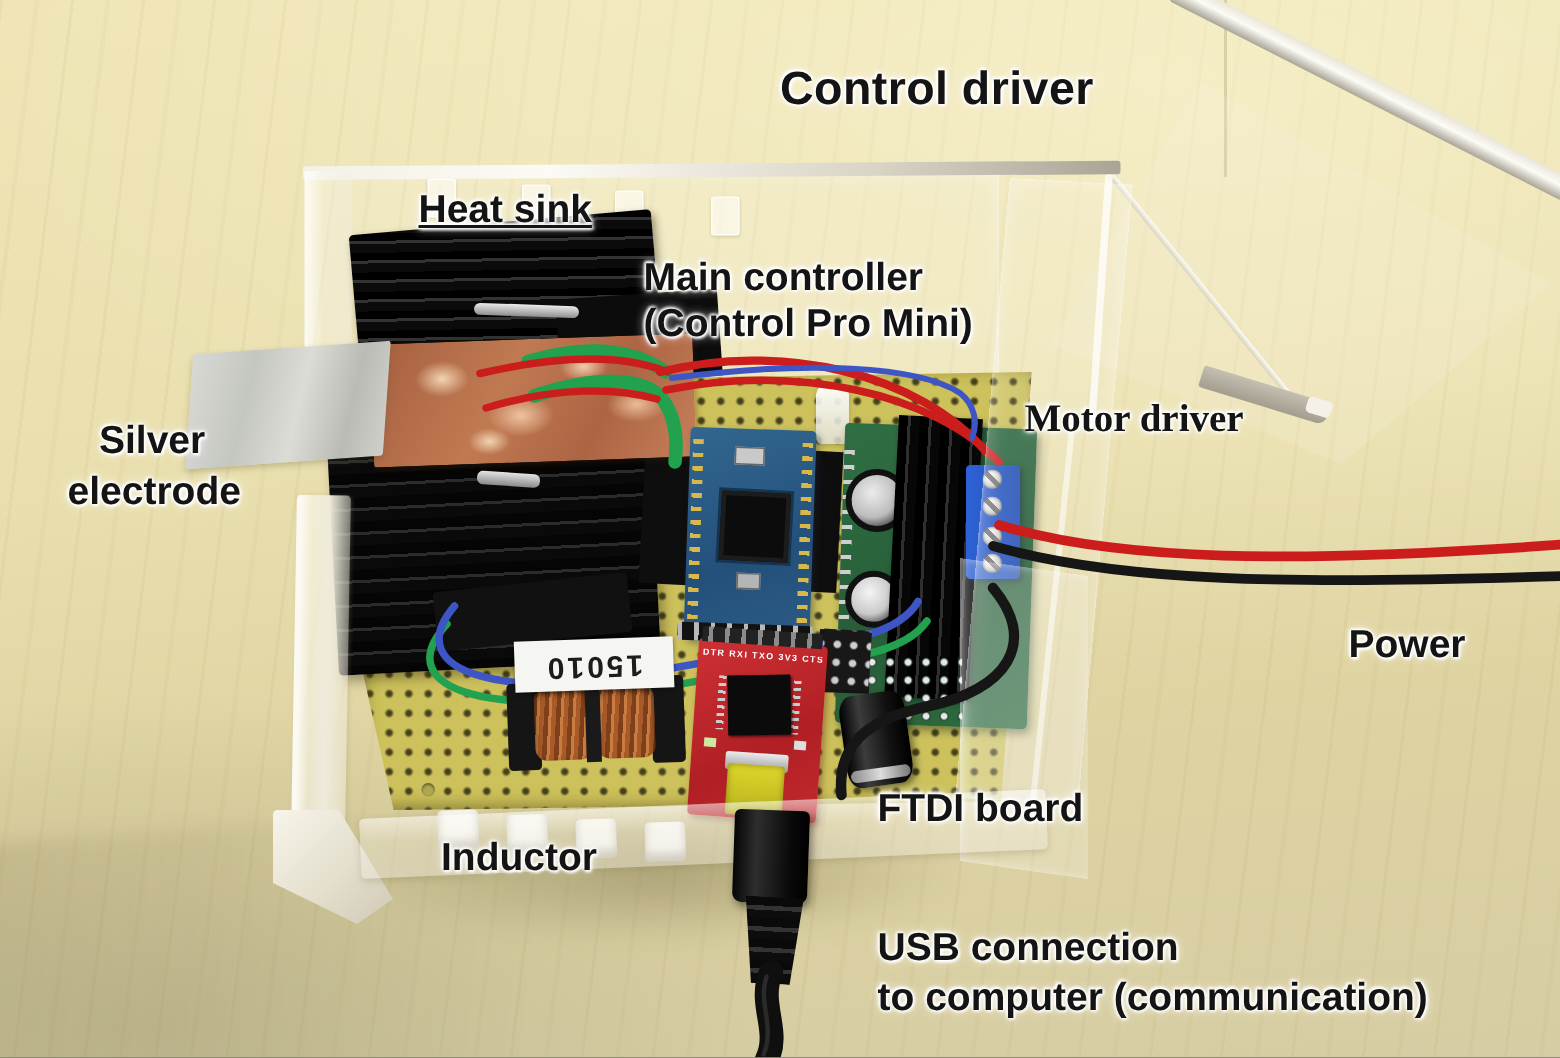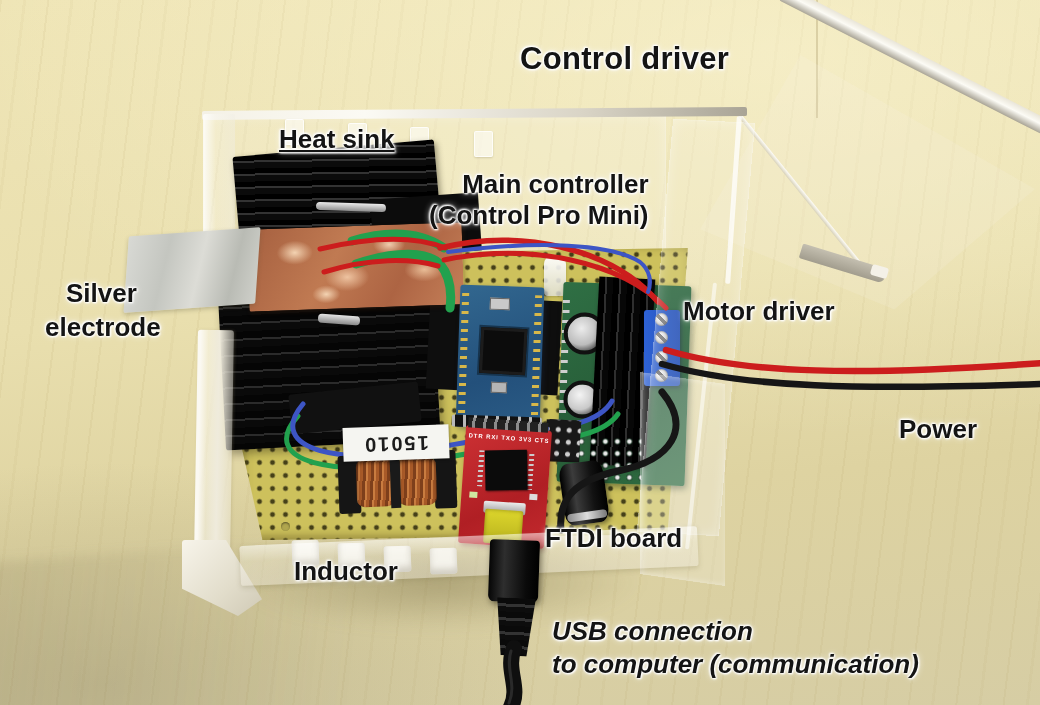--- a/index.html
+++ b/index.html
@@ -144,25 +144,25 @@
     background:linear-gradient(90deg,#050505,#2e2e2e 30%,#0a0a0a 75%,#000);box-shadow:2px 3px 6px rgba(30,25,10,.5);}
   #usb-relief{left:492px;top:598px;width:46px;height:58px;transform:rotate(3deg);border-radius:6px 6px 10px 10px;
     clip-path:polygon(8% 0,92% 0,78% 100%,22% 100%);
     background:repeating-linear-gradient(180deg,#0a0a0a 0 6px,#333 6px 9px,#0d0d0d 9px 14px);}
 
   #lbl-tongue{left:113px;top:41px;}
   #lbl-control{left:520px;top:41px;}
   #lbl-heatsink{left:279px;top:124px;text-decoration:underline;}
   #lbl-main{left:429px;top:169px;line-height:31px;}
   #lbl-silver{left:45px;top:276px;line-height:34px;}
-  #lbl-motor{left:683px;top:296px;}
+  #lbl-motor{left:683px;top:264px;font-family:Liberation Serif, serif;}
   #lbl-power{left:899px;top:414px;}
   #lbl-inductor{left:294px;top:526px;margin-top:30px;}
-  #lbl-ftdi{left:545px;top:523px;}
-  #lbl-usb{left:552px;top:615px;line-height:33px;font-style:italic;}
+  #lbl-ftdi{left:545px;top:523px;padding-left:40px;}
+  #lbl-usb{left:585px;top:615px;line-height:33px;}
 </style>
 </head>
 <body>
 
 <div id="scene">
 
   <div id="floor-shade"></div>
   <div id="wood-seam"></div>
   <div id="table-shadow"></div>
 
@@ -279,21 +279,21 @@
     <path d="M662,392 C692,428 672,460 618,471 C576,480 558,498 561,530" fill="none" style="stroke:var(--wire-black,#161616)" stroke-width="7" stroke-linecap="round"></path>
     <path d="M666,350 C745,374 860,376 1042,363" fill="none" style="stroke:var(--wire-red,#cc1d1d)" stroke-width="6.5" stroke-linecap="round"></path>
     <path d="M662,364 C745,388 860,390 1042,384" fill="none" style="stroke:var(--wire-black,#161616)" stroke-width="6.5" stroke-linecap="round"></path>
     <path d="M514,648 C505,670 521,687 511,707" fill="none" stroke="#0f0f0f" stroke-width="16" stroke-linecap="round"></path>
     <path d="M511,651 C505,669 517,684 509,703" fill="none" stroke="#3c3c3c" stroke-width="3" stroke-linecap="round" opacity=".6"></path>
   </svg>
 
   <div id="lbl-control" class="lbl lbl-title">Control driver</div>
   <div id="lbl-heatsink" class="lbl lbl-std">Heat sink</div>
   <div id="lbl-main" class="lbl lbl-std">
-    <div style="position:static;text-align:right;">Main controller</div>
+    <div style="position:static;">Main controller</div>
     <div style="position:static;">(Control Pro Mini)</div>
   </div>
   <div id="lbl-silver" class="lbl lbl-std">
     <div style="position:static;margin-left:21px;">Silver</div>
     <div style="position:static;text-align:center;">electrode</div>
   </div>
   <div id="lbl-motor" class="lbl lbl-std">Motor driver</div>
   <div id="lbl-power" class="lbl lbl-std">Power</div>
   <div id="lbl-inductor" class="lbl lbl-std">Inductor</div>
   <div id="lbl-ftdi" class="lbl lbl-std">FTDI board</div>

